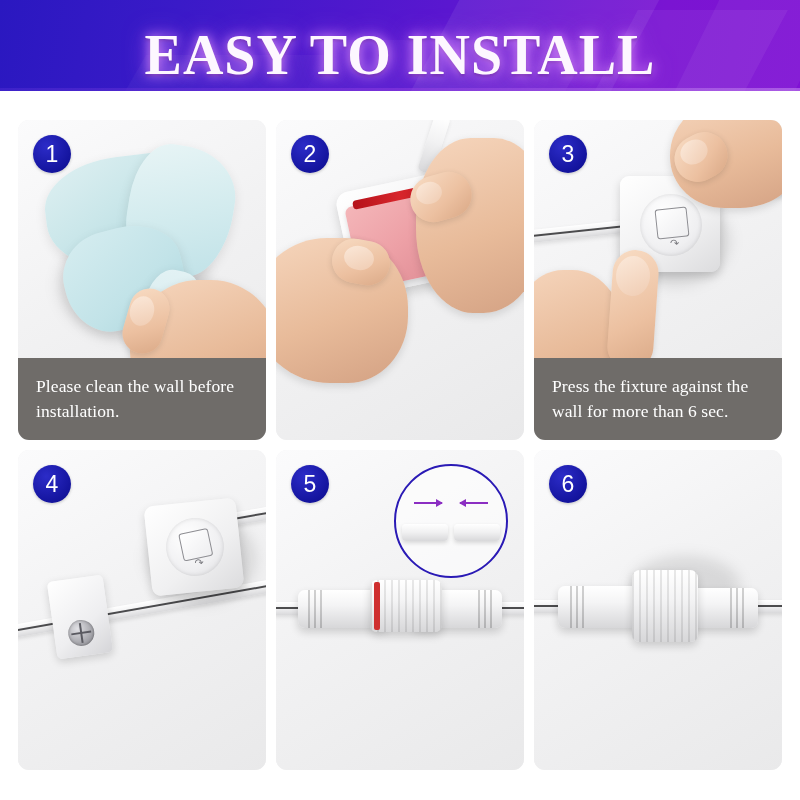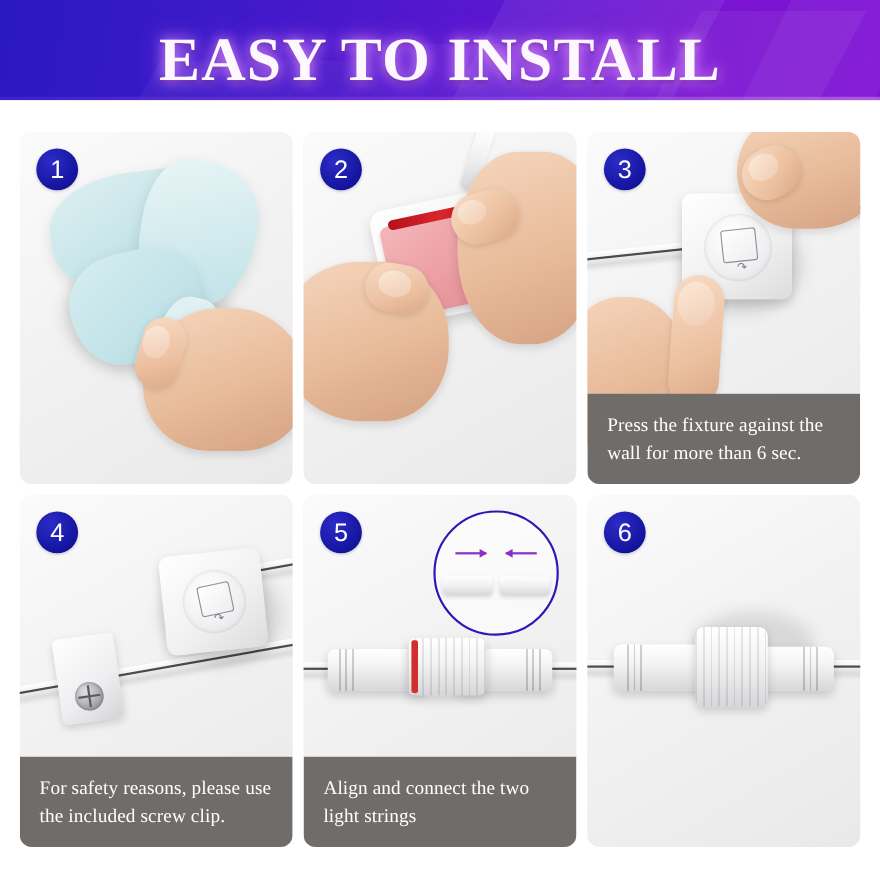--- a/index.html
+++ b/index.html
@@ -250,20 +250,21 @@
         <div class="shadowblob" style="left:40px;top:110px;width:150px;height:110px;"></div>
         <div class="cloth c1"></div>
         <div class="cloth c2"></div>
         <div class="cloth c3"></div>
         <div class="cloth c4"></div>
         <div class="hand" style="left:112px;top:160px;width:150px;height:130px;"></div>
         <div class="finger" style="left:108px;top:168px;width:40px;height:66px;transform:rotate(16deg);"></div>
         <div class="nail" style="left:112px;top:176px;width:24px;height:30px;transform:rotate(16deg);"></div>
       </div>
       <div class="badge">1</div>
+      <div class="caption">Please clean the wall before installation.</div>
     </div>
 
     <div class="panel">
       <div class="photo">
         <div class="wall"></div>
         <div class="cable" style="left:150px;top:-6px;width:16px;height:60px;border-radius:5px;transform:rotate(18deg);"></div>
         <div class="vhb-body"></div>
         <div class="vhb-pad"></div>
         <div class="vhb-strip"></div>
         <div class="hand" style="left:140px;top:18px;width:130px;height:175px;border-radius:42% 40% 48% 44%/46% 40% 52% 48%;"></div>
@@ -317,21 +318,20 @@
           <div class="dial" style="left:18px;top:16px;width:58px;height:58px;">
             <div class="lens" style="left:15px;top:13px;width:28px;height:26px;"></div>
             <div class="arrowglyph" style="left:27px;top:40px;">↷</div>
           </div>
         </div>
         <div class="clip" style="left:34px;top:128px;width:56px;height:78px;transform:rotate(-8deg);">
           <div class="screw" style="left:14px;top:42px;width:26px;height:26px;"></div>
         </div>
       </div>
       <div class="badge">4</div>
-      <div class="caption">For safety reasons, please use the included screw clip.</div>
     </div>
 
     <div class="panel">
       <div class="photo">
         <div class="wall"></div>
 
         <div class="inset">
           <div class="arrowL"></div>
           <div class="arrowR"></div>
           <div class="plugA"></div>
@@ -350,21 +350,20 @@
         </div>
         <div class="conn-barrel" style="right:22px;top:140px;width:90px;height:38px;">
           <div class="grooves" style="right:10px;width:14px;"></div>
         </div>
         <div class="conn-barrel" style="left:94px;top:130px;width:72px;height:52px;">
           <div class="ridges"></div>
         </div>
         <div class="redband" style="left:98px;top:132px;height:48px;"></div>
       </div>
       <div class="badge">5</div>
-      <div class="caption">Align and connect the two light strings</div>
     </div>
 
     <div class="panel">
       <div class="photo">
         <div class="wall"></div>
         <div class="cable" style="left:-8px;top:150px;width:70px;">
             <div class="wire"></div>
           </div>
         <div class="cable" style="right:-8px;top:150px;width:70px;">
             <div class="wire"></div>

